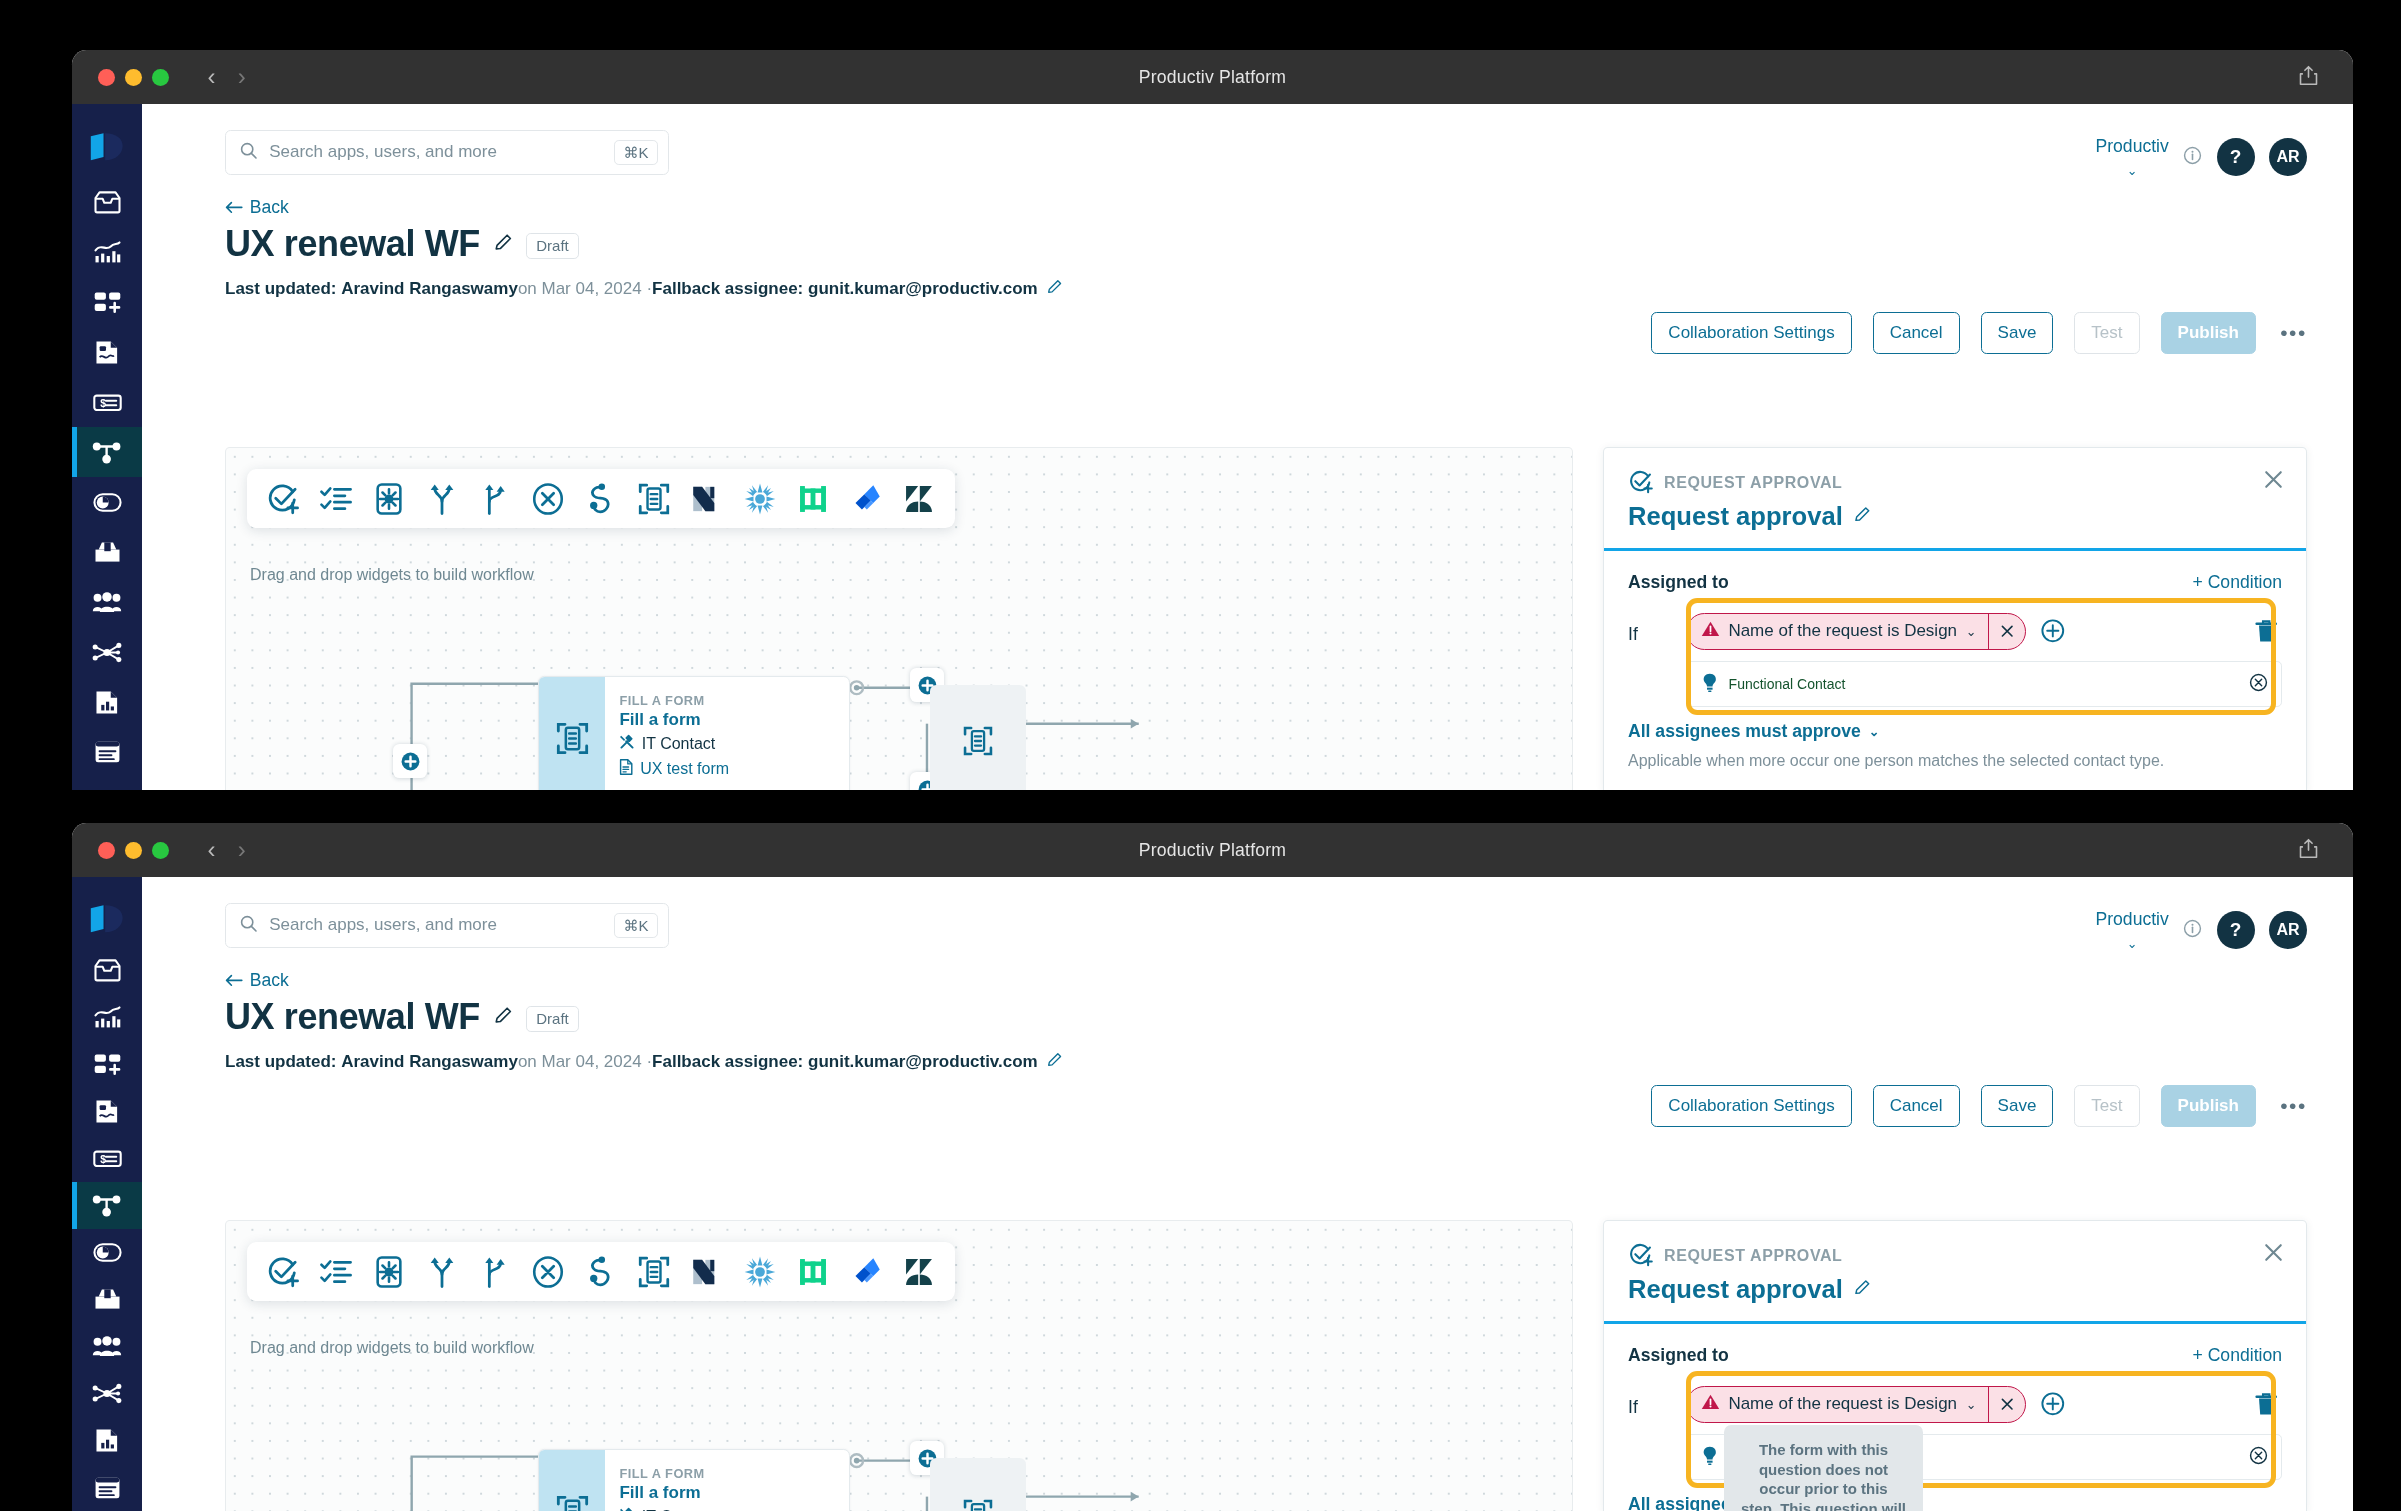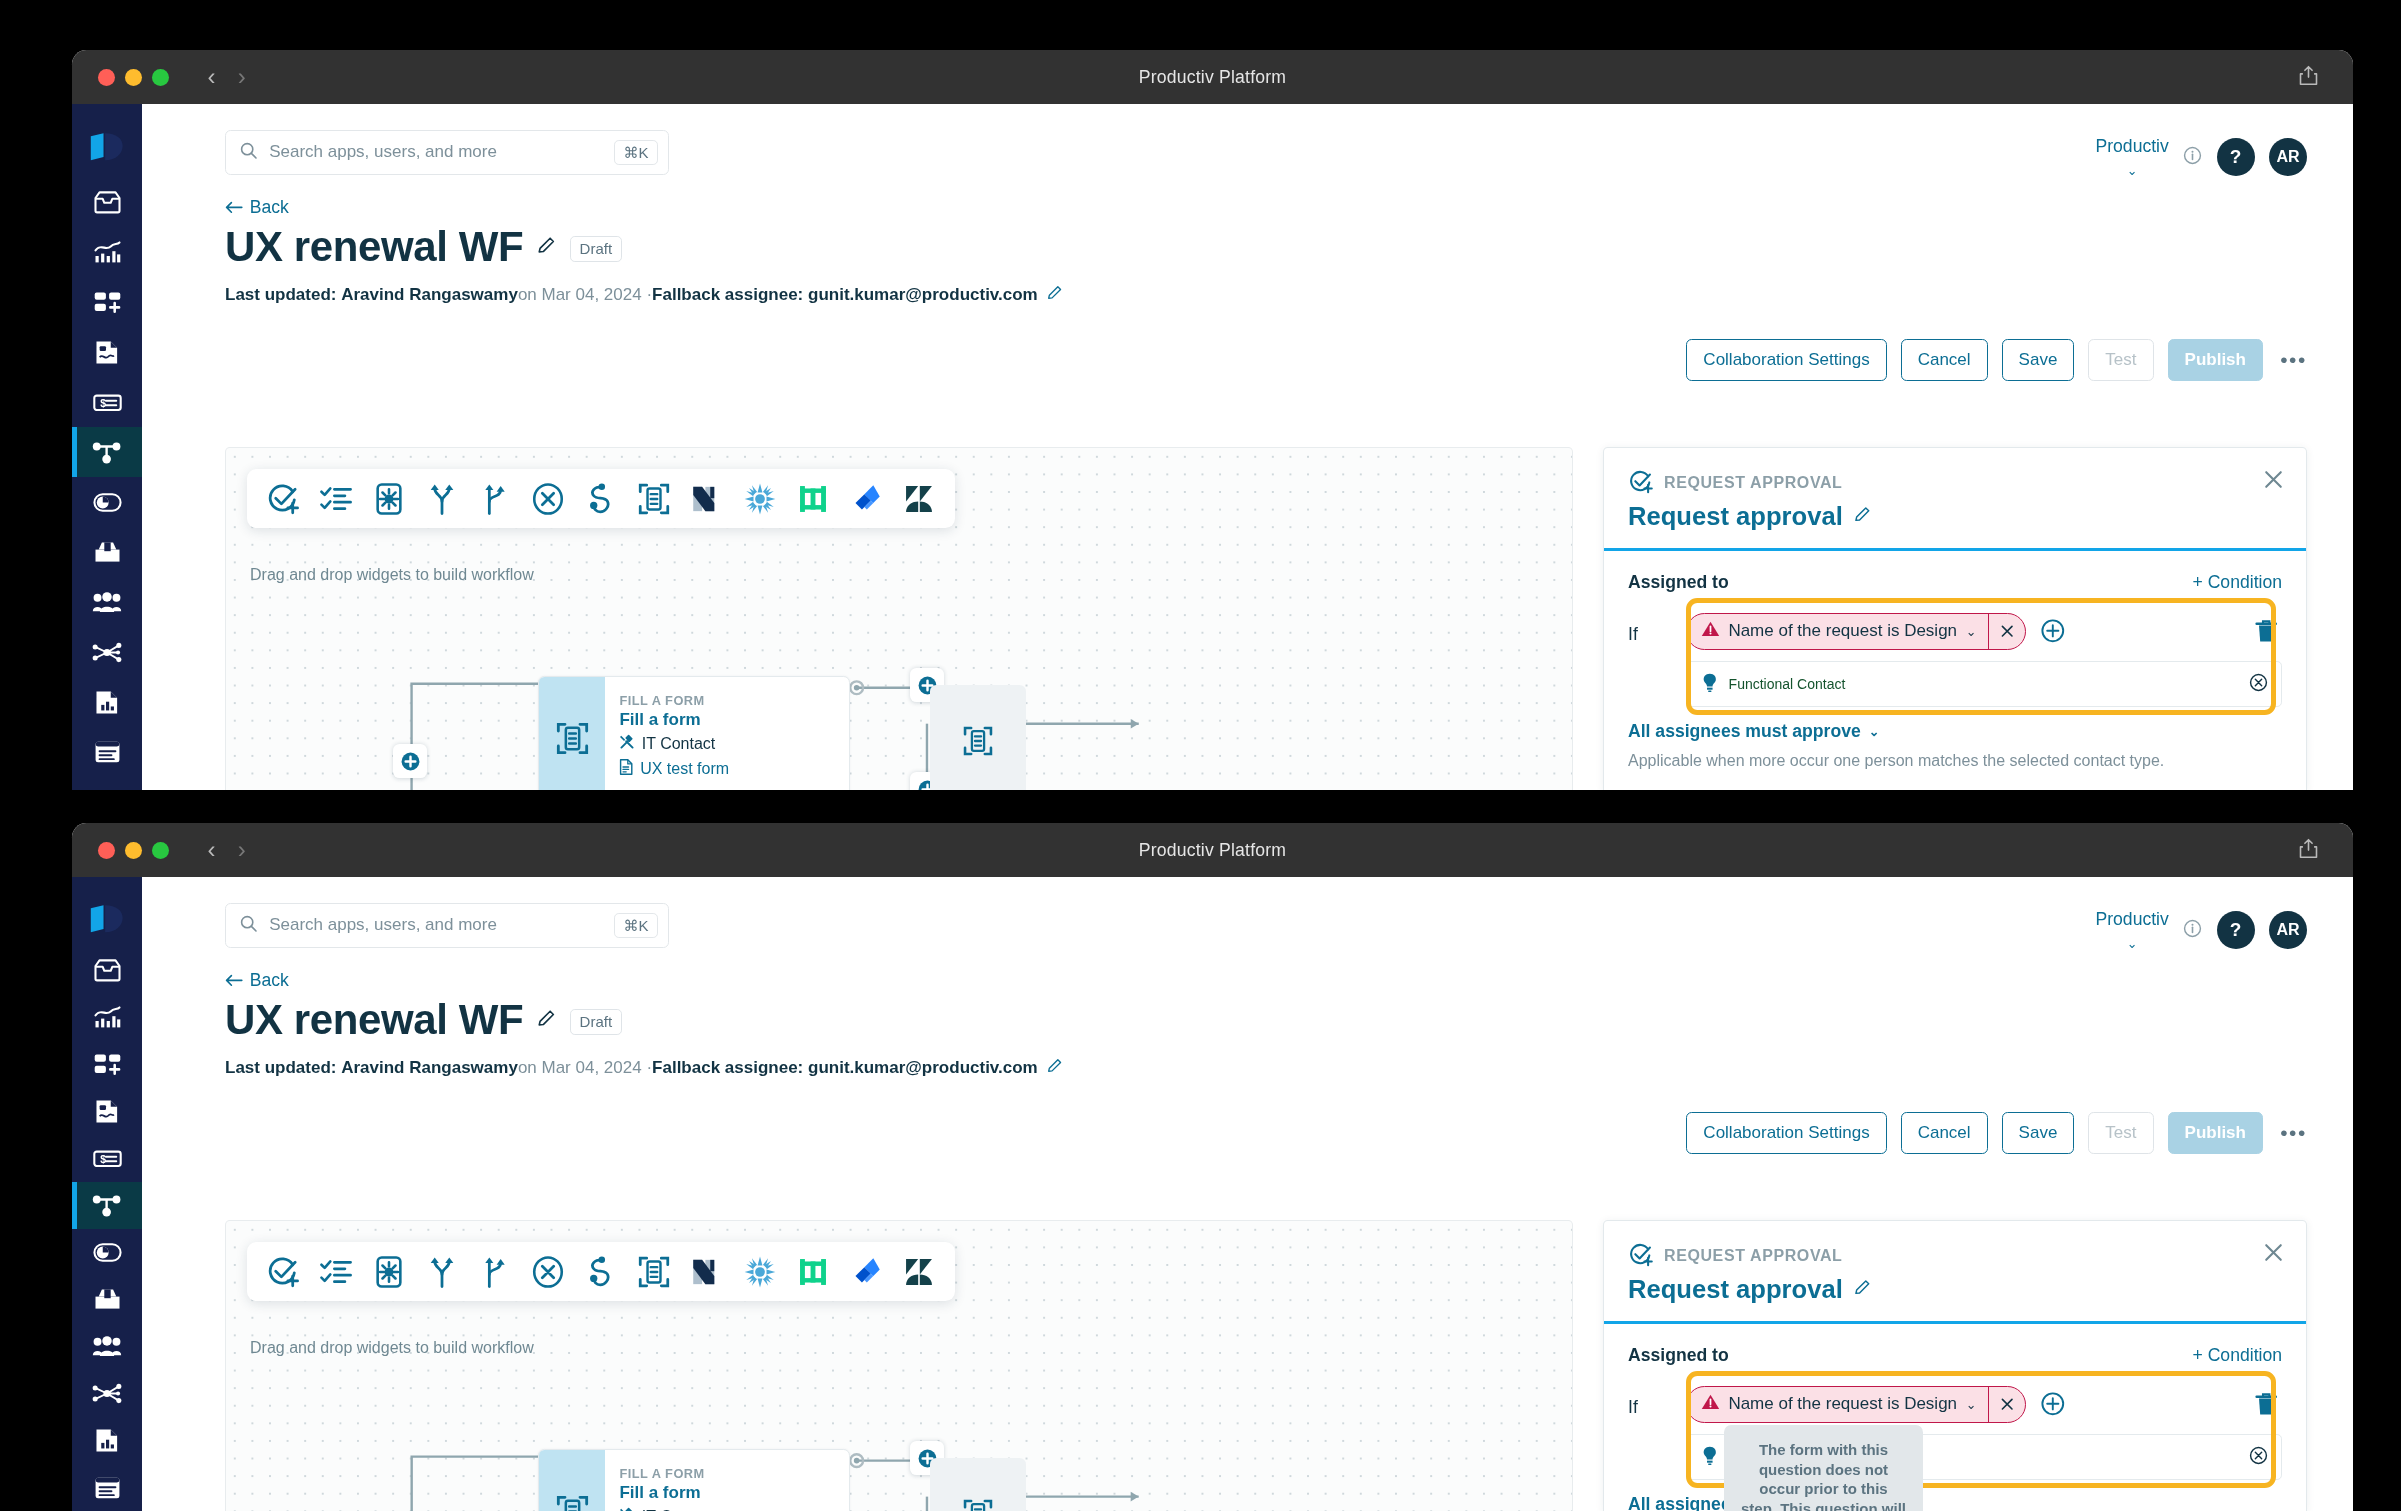--- a/index.html
+++ b/index.html
@@ -102,21 +102,21 @@
     font-size: 16px; font-weight: bold;
   }
   .av.help { font-size: 19px; }
 
   
   .backrow { padding: 22.4px 0 0 83px; }
   .back { color: #0c6e94; font-size: 17.6px; display: inline-flex; align-items: center; gap: 7.2px; }
 
   
   .titlerow { padding: 4.8px 0 0 83px; display: flex; align-items: center; gap: 12.8px; }
-  .pagetitle { font-size: 42px; font-weight: bold; color: #123343; letter-spacing: -0.4px; }
+  .pagetitle { font-size: 36px; font-weight: bold; color: #123343; letter-spacing: -0.4px; }
   .badge {
     border: 1px solid #dfe4e8; border-radius: 4.8px;
     color: #5b7380; font-size: 15px; padding: 3.2px 8.8px; line-height: 1.2;
     background: #fff; align-self: center; margin-top: 4.8px;
   }
 
   
   .metarow { padding: 12.8px 0 0 83px; font-size: 17px; color: #7d909a; display: flex; align-items: center; gap: 0; }
   .meta-strong { color: #123343; font-weight: bold; }
   .meta-b { color: #123343; font-weight: bold; }
@@ -235,21 +235,21 @@
     text-align: center; font-weight: bold;
     z-index: 40;
   }
   .tooltip::after {
     content: ""; position: absolute; left: -10.4px; top: 96px;
     border-top: 9.6px solid transparent; border-bottom: 9.6px solid transparent;
     border-right: 11.2px solid #e2e7ea;
   }
 
   
-  .actions { position: absolute; top: 208px; right: 46px; display: flex; align-items: center; gap: 14px; margin-top: 27px; }
+  .actions { position: absolute; top: 208px; right: 46px; display: flex; align-items: center; gap: 21px; }
   .btn {
     height: 42px; border-radius: 5.6px; padding: 0 16px;
     display: flex; align-items: center; justify-content: center;
     font-size: 17px; background: #fff;
     border: 1.4px solid #0c6e94; color: #0c6e94;
     white-space: nowrap;
   }
   .btn.disabled { border-color: #dfe4e8; color: #b7c2c8; }
   .btn.primary { background: #a9d2e4; border-color: #a9d2e4; color: #ffffff; font-weight: bold; }
   .dots { font-size: 21px; color: #5b7380; letter-spacing: 1.6px; padding-left: 3.2px; }

